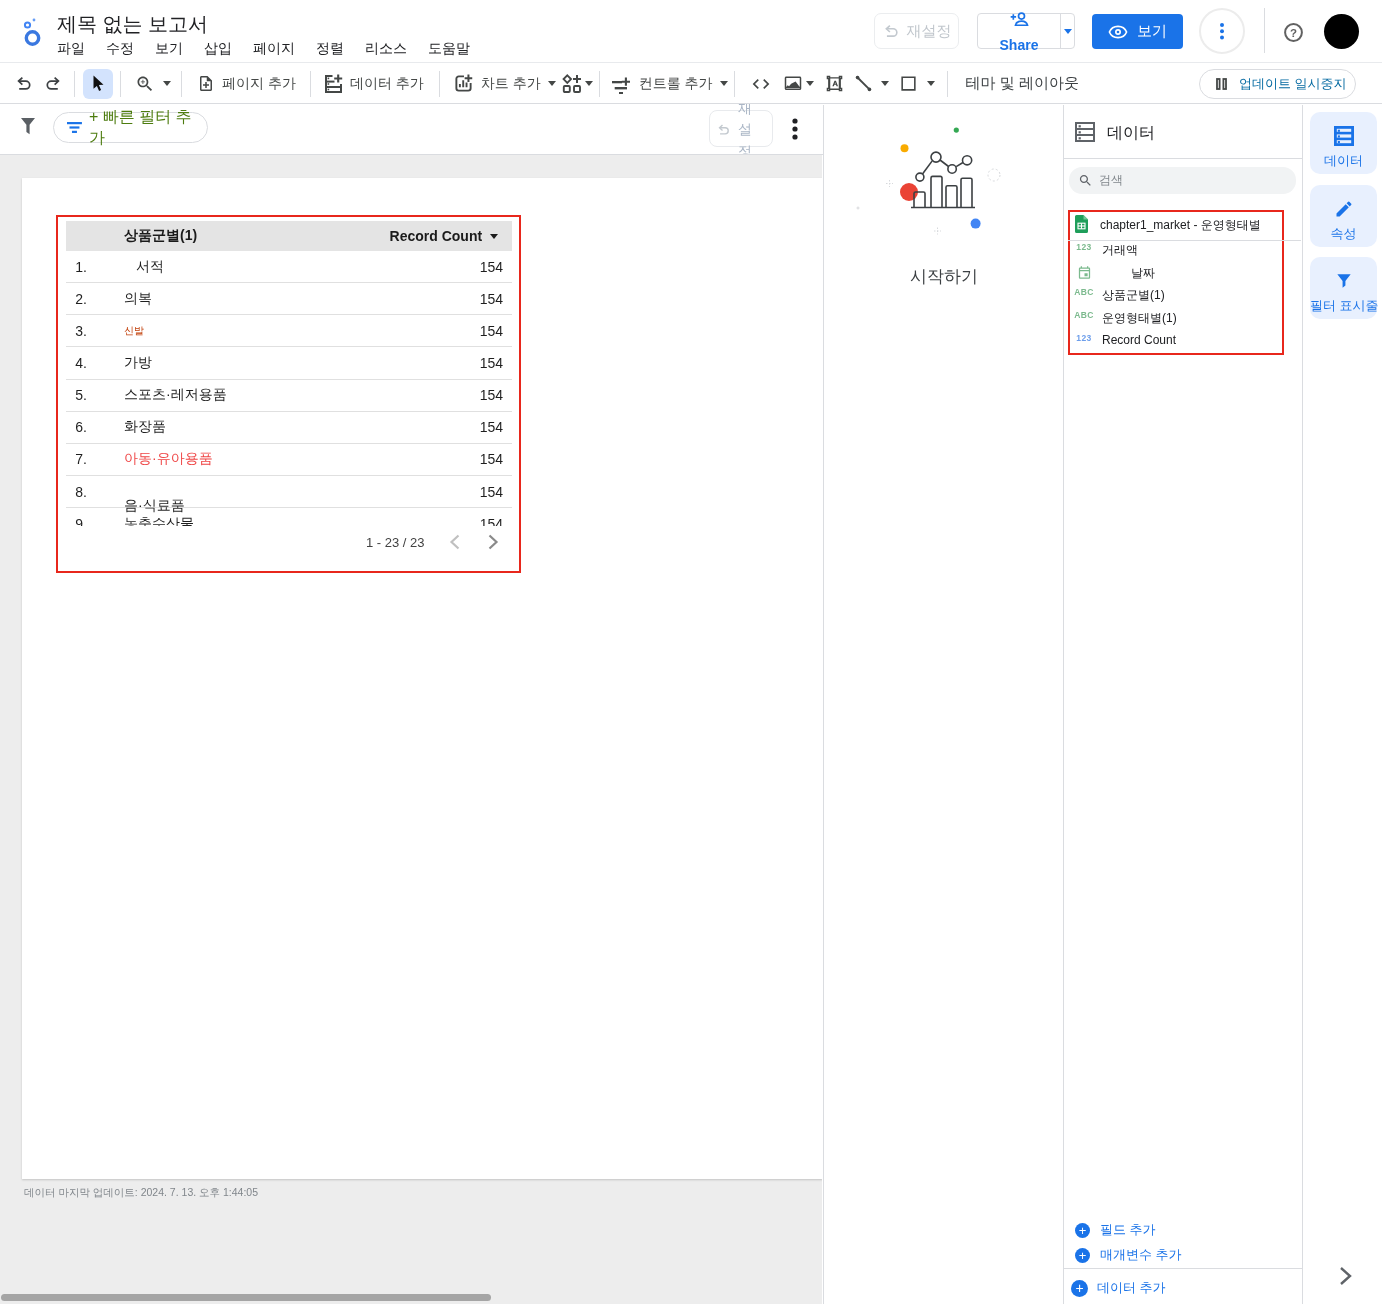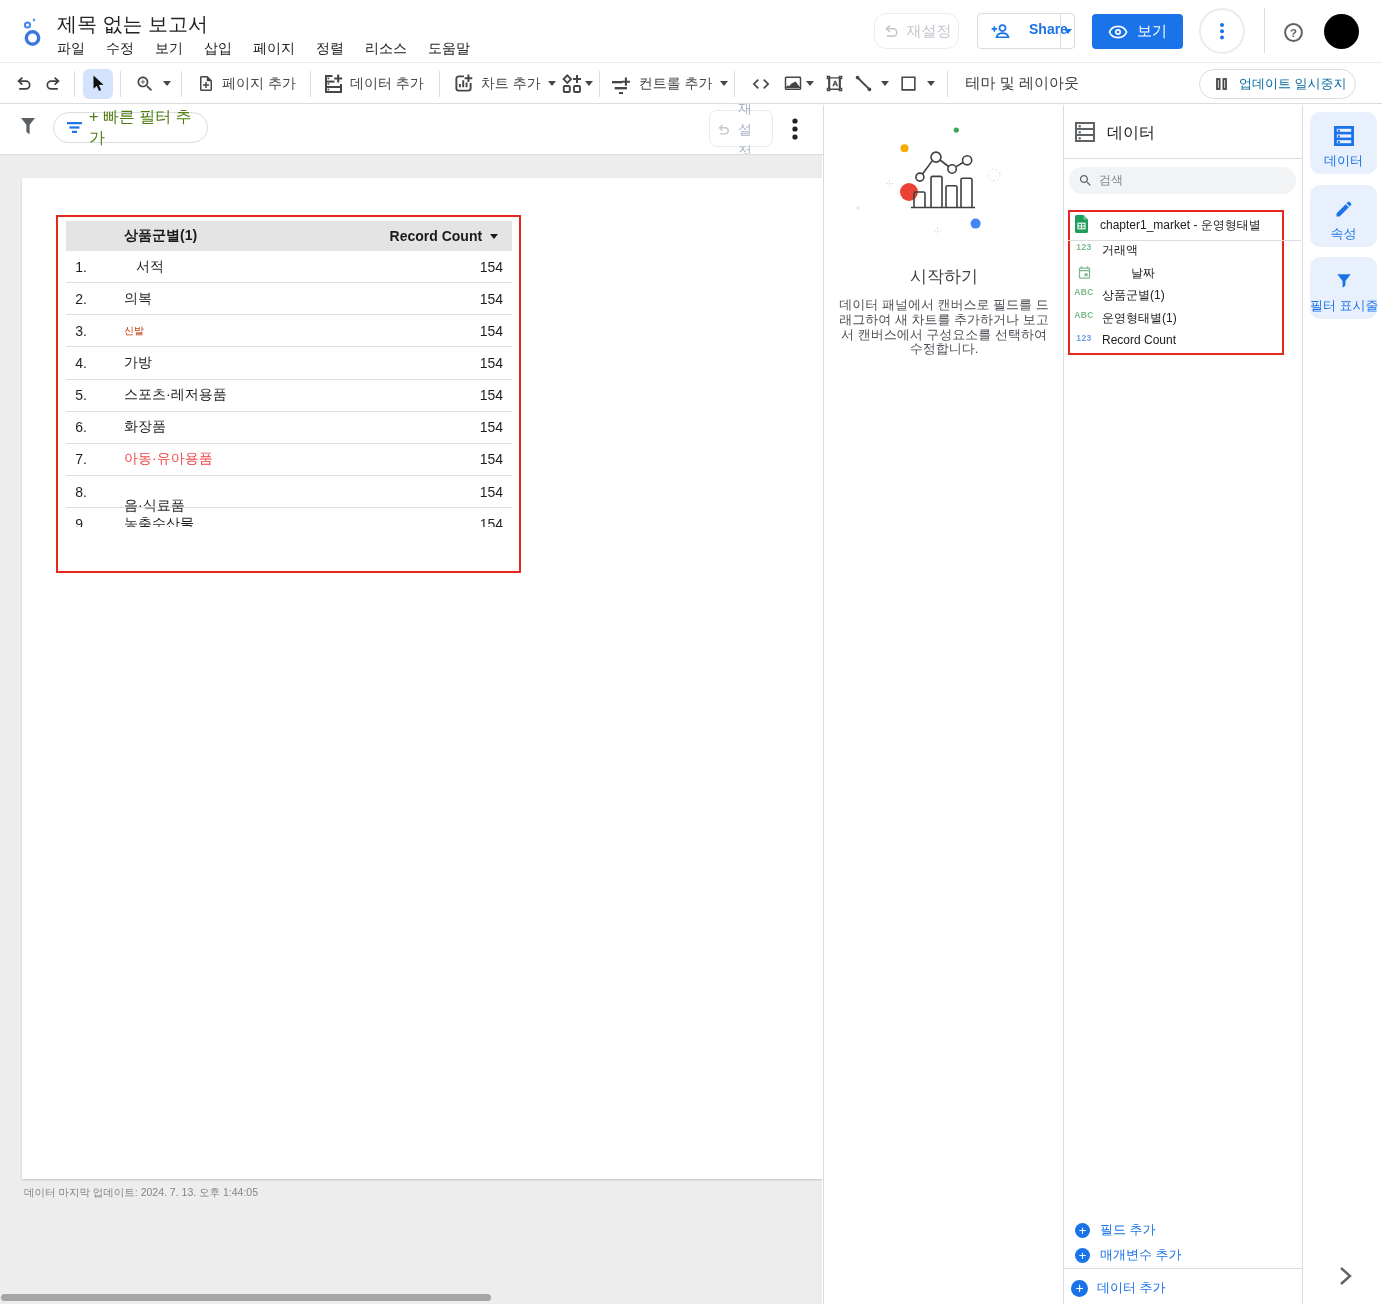--- a/index.html
+++ b/index.html
@@ -41,30 +41,30 @@
     <span class="menuitem">파일</span>
       <span class="menuitem">수정</span>
       <span class="menuitem">보기</span>
       <span class="menuitem">삽입</span>
       <span class="menuitem">페이지</span>
       <span class="menuitem">정렬</span>
       <span class="menuitem">리소스</span>
       <span class="menuitem">도움말</span>
   </div>
 
-  <div class="abs" style="left:874px;top:13px;width:85px;height:36px;border:1px solid #ebedef;border-radius:12px;display:flex;align-items:center;justify-content:center;gap:8px;">
+  <div class="abs" style="left:874px;top:13px;width:85px;height:36px;border:1px solid #ebedef;border-radius:7px;display:flex;align-items:center;justify-content:center;gap:8px;">
     <svg width="17" height="17" viewBox="0 0 20 20" fill="none" stroke="#c3c9cf" stroke-width="1.9">
         <path d="M5.5 6.8h7.6a4.35 4.35 0 0 1 0 8.7H5.8"></path>
         <path d="M9.3 3 5.1 6.8l4.2 3.8"></path>
       </svg>
     <span style="font-size:15px;color:#c0c6cc;">재설정</span>
   </div>
 
   <div class="abs" style="left:977px;top:13px;width:98px;height:36px;border:1px solid #dadce0;border-radius:4px;display:flex;align-items:center;">
-    <div style="display:flex;gap:19px;padding-left:12px;width:70px;flex-shrink:0;">
+    <div style="display:flex;align-items:center;gap:8px;padding-left:12px;width:70px;flex-shrink:0;flex-direction:column;">
       <svg style="flex-shrink:0;" width="20" height="20" viewBox="0 0 24 24" fill="none" stroke="#1a73e8" stroke-width="2">
           <circle cx="15" cy="8.5" r="3.6"></circle>
           <path d="M7.8 19.5c.7-3.2 3.9-5 7.2-5s6.5 1.8 7.2 5z"></path>
           <path d="M2 9.5h6.5M5.2 6.2v6.6"></path>
         </svg>
       <span style="font-size:14px;color:#1a73e8;font-weight:bold;">Share</span>
     </div>
     <div style="width:1px;height:34px;background:#dadce0;margin-left:12px;"></div>
     <div style="flex:1;display:flex;justify-content:center;">
         <span class="caret" style="border-top-color:#1a73e8;"></span>
@@ -311,20 +311,29 @@
           <div style="flex:1;text-align:right;font-size:14px;color:#1f1f1f;padding-right:9px;">154</div>
         </div>
         <div style="position:absolute;left:0;top:257.2px;width:446px;height:32.15px;border-bottom:1px solid #e0e0e0;display:flex;align-items:center;">
           <div style="width:21px;text-align:right;font-size:14px;color:#1f1f1f;">9.</div>
           <div style="width:37px;"></div>
           <div style="font-size:14px;color:#1f1f1f;">농축수산물</div>
           <div style="flex:1;text-align:right;font-size:14px;color:#1f1f1f;padding-right:9px;">154</div>
         </div>
       </div>
 
+    <div class="abs" style="left:8px;top:309px;width:446px;height:32px;background:#fff;display:flex;align-items:center;">
+      <div style="margin-left:300px;font-size:13px;color:#424242;">1 - 23 / 23</div>
+      <svg style="margin-left:24px" width="11" height="16" viewBox="0 0 11 16">
+          <path d="M9.5 1.5 2.5 8l7 6.5" fill="none" stroke="#c0c0c0" stroke-width="2.2"></path>
+        </svg>
+      <svg style="margin-left:28px" width="11" height="16" viewBox="0 0 11 16">
+          <path d="M1.5 1.5 8.5 8l-7 6.5" fill="none" stroke="#8a8a8a" stroke-width="2.2"></path>
+        </svg>
+    </div>
   </div>
 
   <div class="abs" style="left:24px;top:1030.5px;font-size:10.5px;color:#80868b;">데이터 마지막 업데이트: 2024. 7. 13. 오후 1:44:05</div>
 
   <div class="abs" style="left:1px;top:1139px;width:490px;height:7px;border-radius:4px;background:#a5a5a5;"></div>
 </div>
 
 <div id="gspanel">
   <svg class="abs" style="left:0px;top:0px" width="180" height="140" viewBox="0 0 180 140">
 <circle cx="80.5" cy="43.3" r="4" fill="#f9ab00"></circle>
@@ -347,21 +356,20 @@
 </g>
 <g stroke="#d7d9dc" stroke-width="1" fill="none">
 <path d="M62 78.5h7M65.5 75v7" stroke-dasharray="1.5,1.5"></path>
 <path d="M110 126h7M113.5 122.5v7" stroke-dasharray="1.5,1.5"></path>
 <circle cx="170" cy="70" r="6" stroke-dasharray="2,2.2"></circle>
 <circle cx="34" cy="103" r="1"></circle>
 <circle cx="111" cy="155" r="0.8"></circle>
 </g>
     </svg>
   <div class="abs" style="left:0;top:160px;width:240px;text-align:center;font-size:17px;color:#3c4043;">시작하기</div>
-  <div class="abs" style="left:9px;top:193px;width:222px;text-align:center;font-size:13px;line-height:14.8px;color:#4d5156;">데이터 패널에서 캔버스로 필드를 드래그하여 새 차트를 추가하거나 보고서 캔버스에서 구성요소를 선택하여 수정합니다.</div>
 </div>
 
 <div id="datapanel">
   <svg class="abs" style="left:11px;top:17px" width="20" height="20" viewBox="0 0 20 20">
       <rect x="1" y="1" width="18" height="18" fill="none" stroke="#5f6368" stroke-width="2"></rect>
       <line x1="1" y1="7" x2="19" y2="7" stroke="#5f6368" stroke-width="2"></line>
       <line x1="1" y1="13" x2="19" y2="13" stroke="#5f6368" stroke-width="2"></line>
       <rect x="3.6" y="3.2" width="2.2" height="2.2" fill="#5f6368"></rect>
       <rect x="3.6" y="9.2" width="2.2" height="2.2" fill="#5f6368"></rect>
       <rect x="3.6" y="15.2" width="2.2" height="2.2" fill="#5f6368"></rect>

